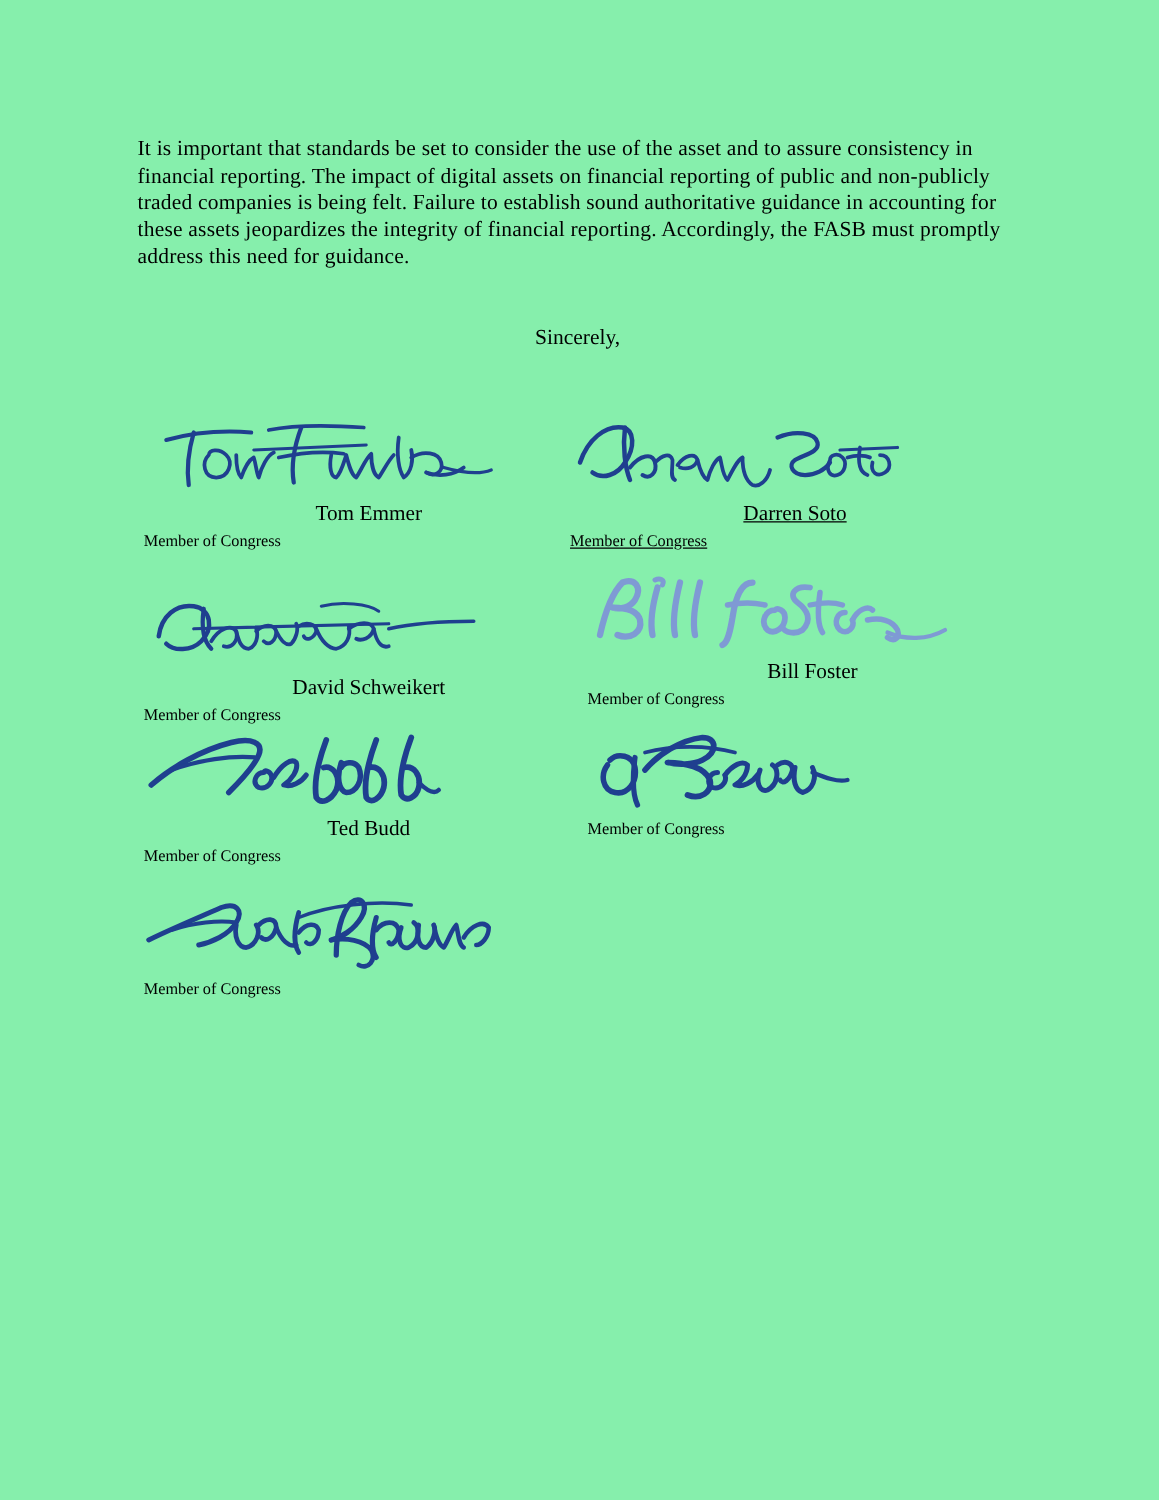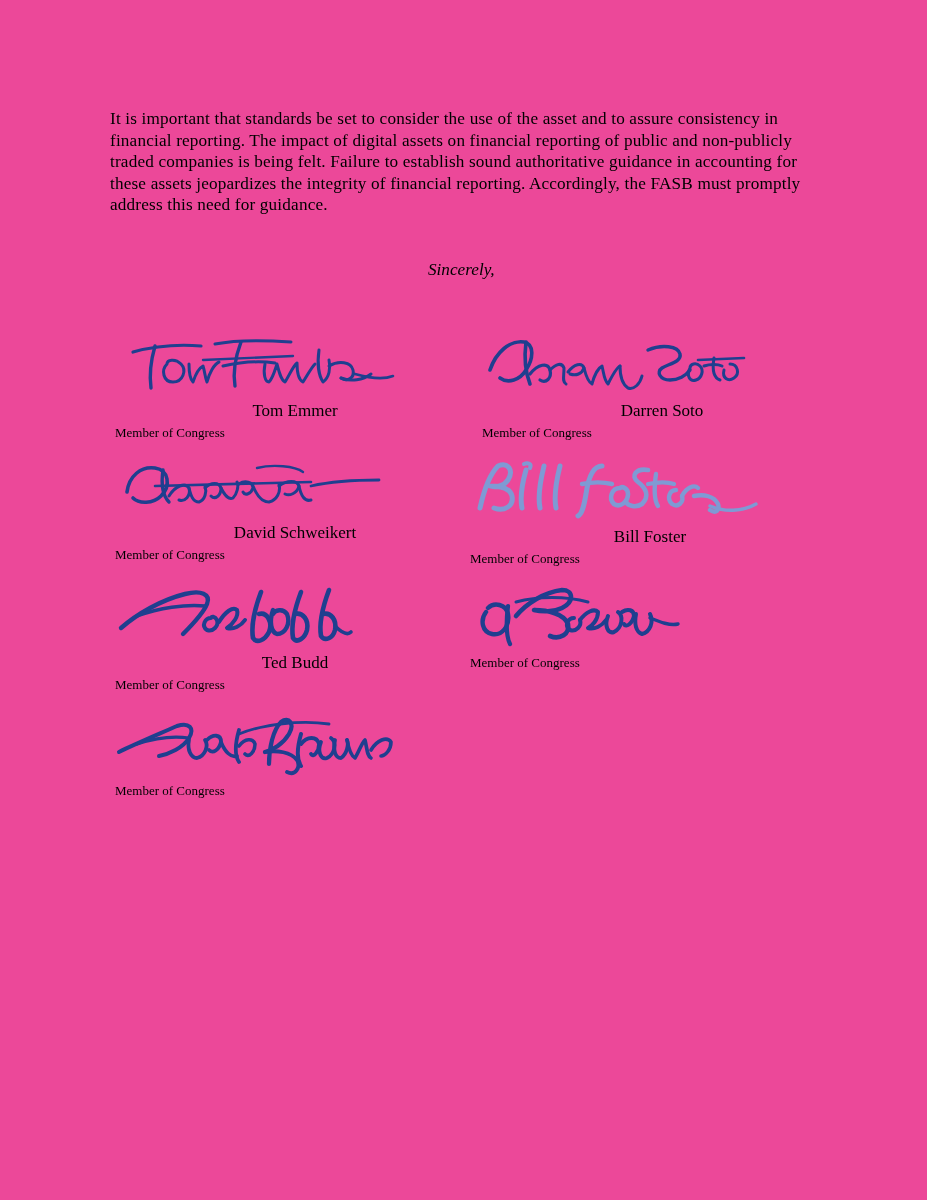--- a/index.html
+++ b/index.html
@@ -13,21 +13,21 @@
     font-family: "Liberation Serif", serif;
     color: #000000;
     position: relative;
     overflow: hidden;
   }
   .page {
     position: absolute;
     top: 0; left: 0;
     width: 927px;
     height: 1200px;
-    background: #ec4899;
+    background: #86efac;
   }
   .content {
     position: absolute;
     left: 110px;
     top: 108px;
     width: 712px;
   }
   .para {
     font-size: 17.2px;
     line-height: 21.5px;
@@ -40,21 +40,20 @@
   }
   .thanks {
     font-size: 17.2px;
     line-height: 21.5px;
     margin: 0;
   }
   .sincerely {
     font-size: 17.2px;
     margin: 0;
     padding-left: 318px;
-    font-style: italic;
   }
   .sig-block {
     position: absolute;
     width: 360px;
   }
   .sig-name {
     font-size: 17px;
     line-height: 21.5px;
     margin: 0;
     white-space: nowrap;
@@ -107,21 +106,21 @@
           <path d="M226 48 C236 52, 248 50, 256 44" stroke-width="3"></path>
           <path d="M240 44 C254 48, 268 50, 278 46" stroke-width="2.6"></path>
           <path d="M88 30 L178 26" stroke-width="2.4"></path>
         </g>
       </svg>
     </div>
     <p class="sig-name">Tom Emmer</p>
     <p class="sig-title">Member of Congress</p>
   </div>
 
-  <div class="sig-block" style="left:482px; top:330px;">
+  <div class="sig-block" style="left:456px; top:330px;text-decoration:underline;">
     <div class="sig-image">
       <svg width="340" height="70" viewBox="0 0 340 70" fill="none" xmlns="http://www.w3.org/2000/svg">
         <g stroke="#1f3f8f" fill="none" stroke-linecap="round" stroke-linejoin="round">
           <path d="M8 40 C14 22, 28 10, 42 12 C52 14, 52 28, 44 40 C38 50, 26 54, 18 48" stroke-width="3.6"></path>
           <path d="M44 12 C42 28, 44 44, 48 54" stroke-width="3.6"></path>
           <path d="M48 44 C56 34, 66 32, 68 40 C70 48, 64 54, 58 50" stroke-width="3.2"></path>
           <path d="M68 40 C74 34, 80 32, 82 38 C82 46, 80 52, 84 54" stroke-width="3"></path>
           <path d="M86 42 C92 34, 100 32, 102 38 C100 44, 94 46, 88 44" stroke-width="3"></path>
           <path d="M102 38 C104 46, 106 52, 110 54 C112 46, 116 38, 120 36 C122 44, 122 50, 126 54 C130 46, 134 38, 138 36" stroke-width="3"></path>
           <path d="M138 36 C138 46, 140 54, 146 58 C152 60, 158 54, 160 46" stroke-width="3"></path>
@@ -131,21 +130,21 @@
           <path d="M232 28 C230 40, 232 48, 238 50" stroke-width="3"></path>
           <path d="M242 40 C240 48, 246 52, 252 48 C258 44, 256 34, 248 34" stroke-width="3"></path>
           <path d="M216 30 L262 28" stroke-width="2.6"></path>
         </g>
       </svg>
     </div>
     <p class="sig-name">Darren Soto</p>
     <p class="sig-title">Member of Congress</p>
   </div>
 
-  <div class="sig-block" style="left:115px; top:452px;">
+  <div class="sig-block" style="left:115px; top:469px;">
     <div class="sig-image">
       <svg width="340" height="70" viewBox="0 0 340 70" fill="none" xmlns="http://www.w3.org/2000/svg">
         <g stroke="#1f3f8f" fill="none" stroke-linecap="round" stroke-linejoin="round">
           <path d="M12 40 C14 24, 26 14, 40 16 C54 18, 56 34, 46 44 C38 52, 24 52, 18 46" stroke-width="3.6"></path>
           <path d="M48 18 C46 32, 48 44, 54 50" stroke-width="3.4"></path>
           <path d="M54 44 C60 34, 70 30, 74 36 C76 44, 70 50, 64 48" stroke-width="3"></path>
           <path d="M74 36 C76 44, 78 50, 84 50 C90 48, 92 40, 90 34" stroke-width="3"></path>
           <path d="M90 36 C96 30, 104 30, 106 36 C106 44, 100 48, 96 44" stroke-width="3"></path>
           <path d="M106 36 C110 44, 114 48, 118 46 C122 42, 124 34, 122 30" stroke-width="3"></path>
           <path d="M124 32 C130 28, 138 30, 138 36 C136 42, 130 44, 128 40" stroke-width="3"></path>

